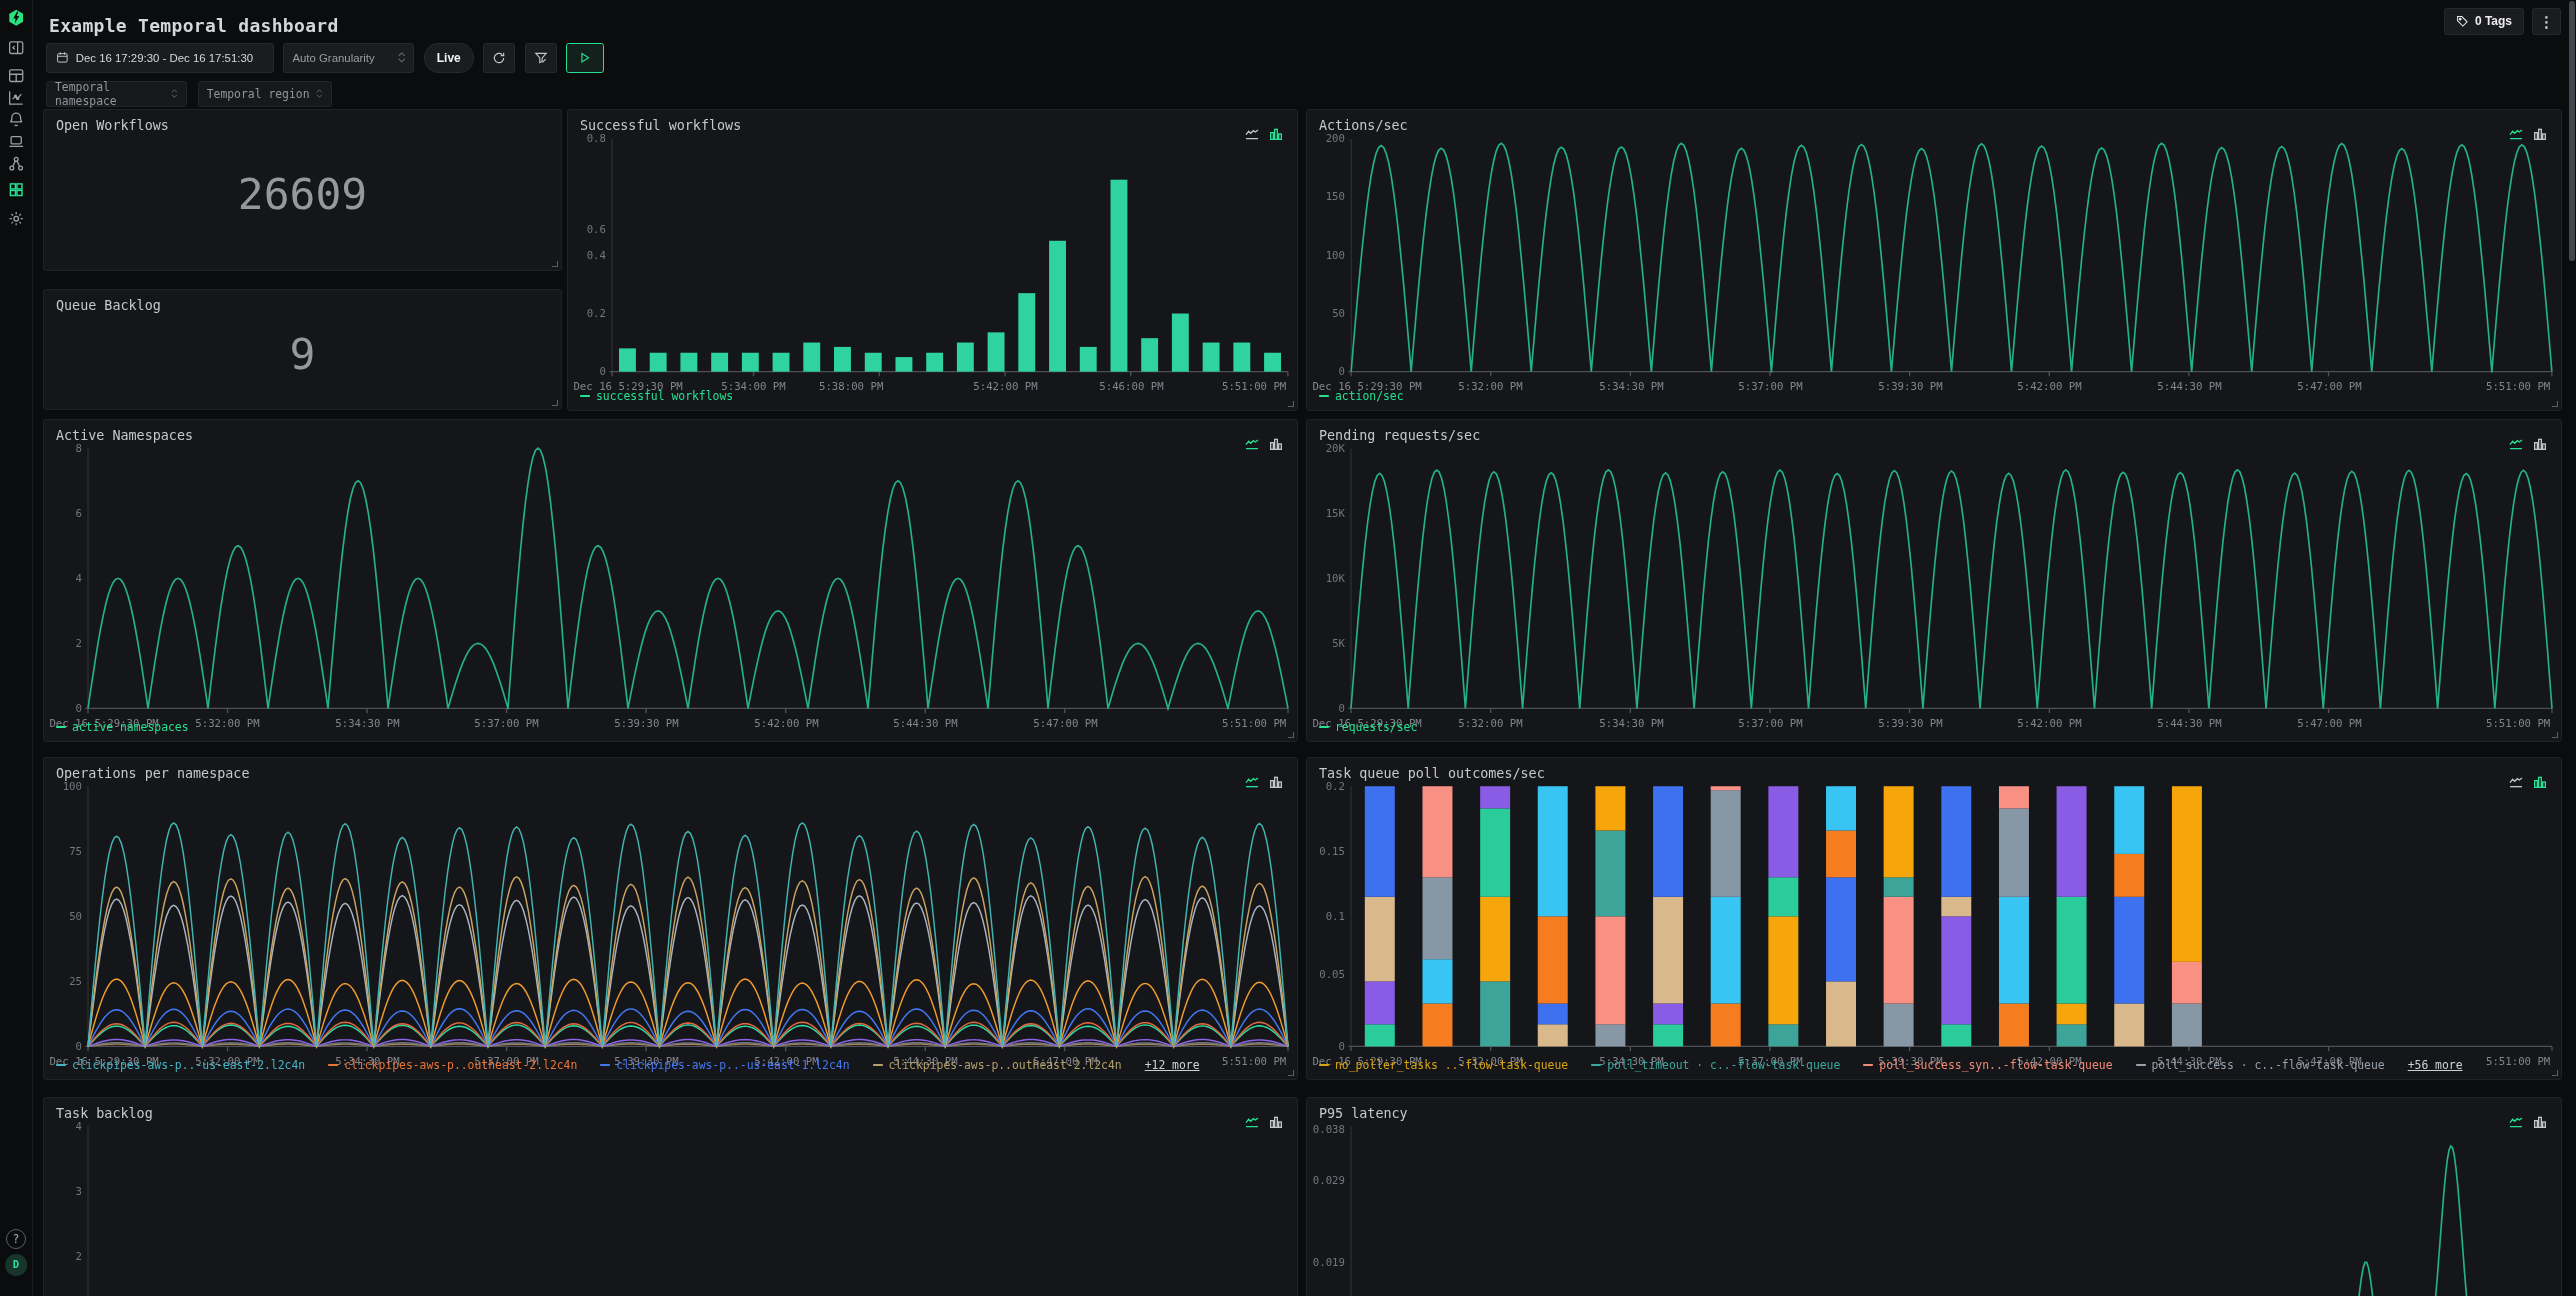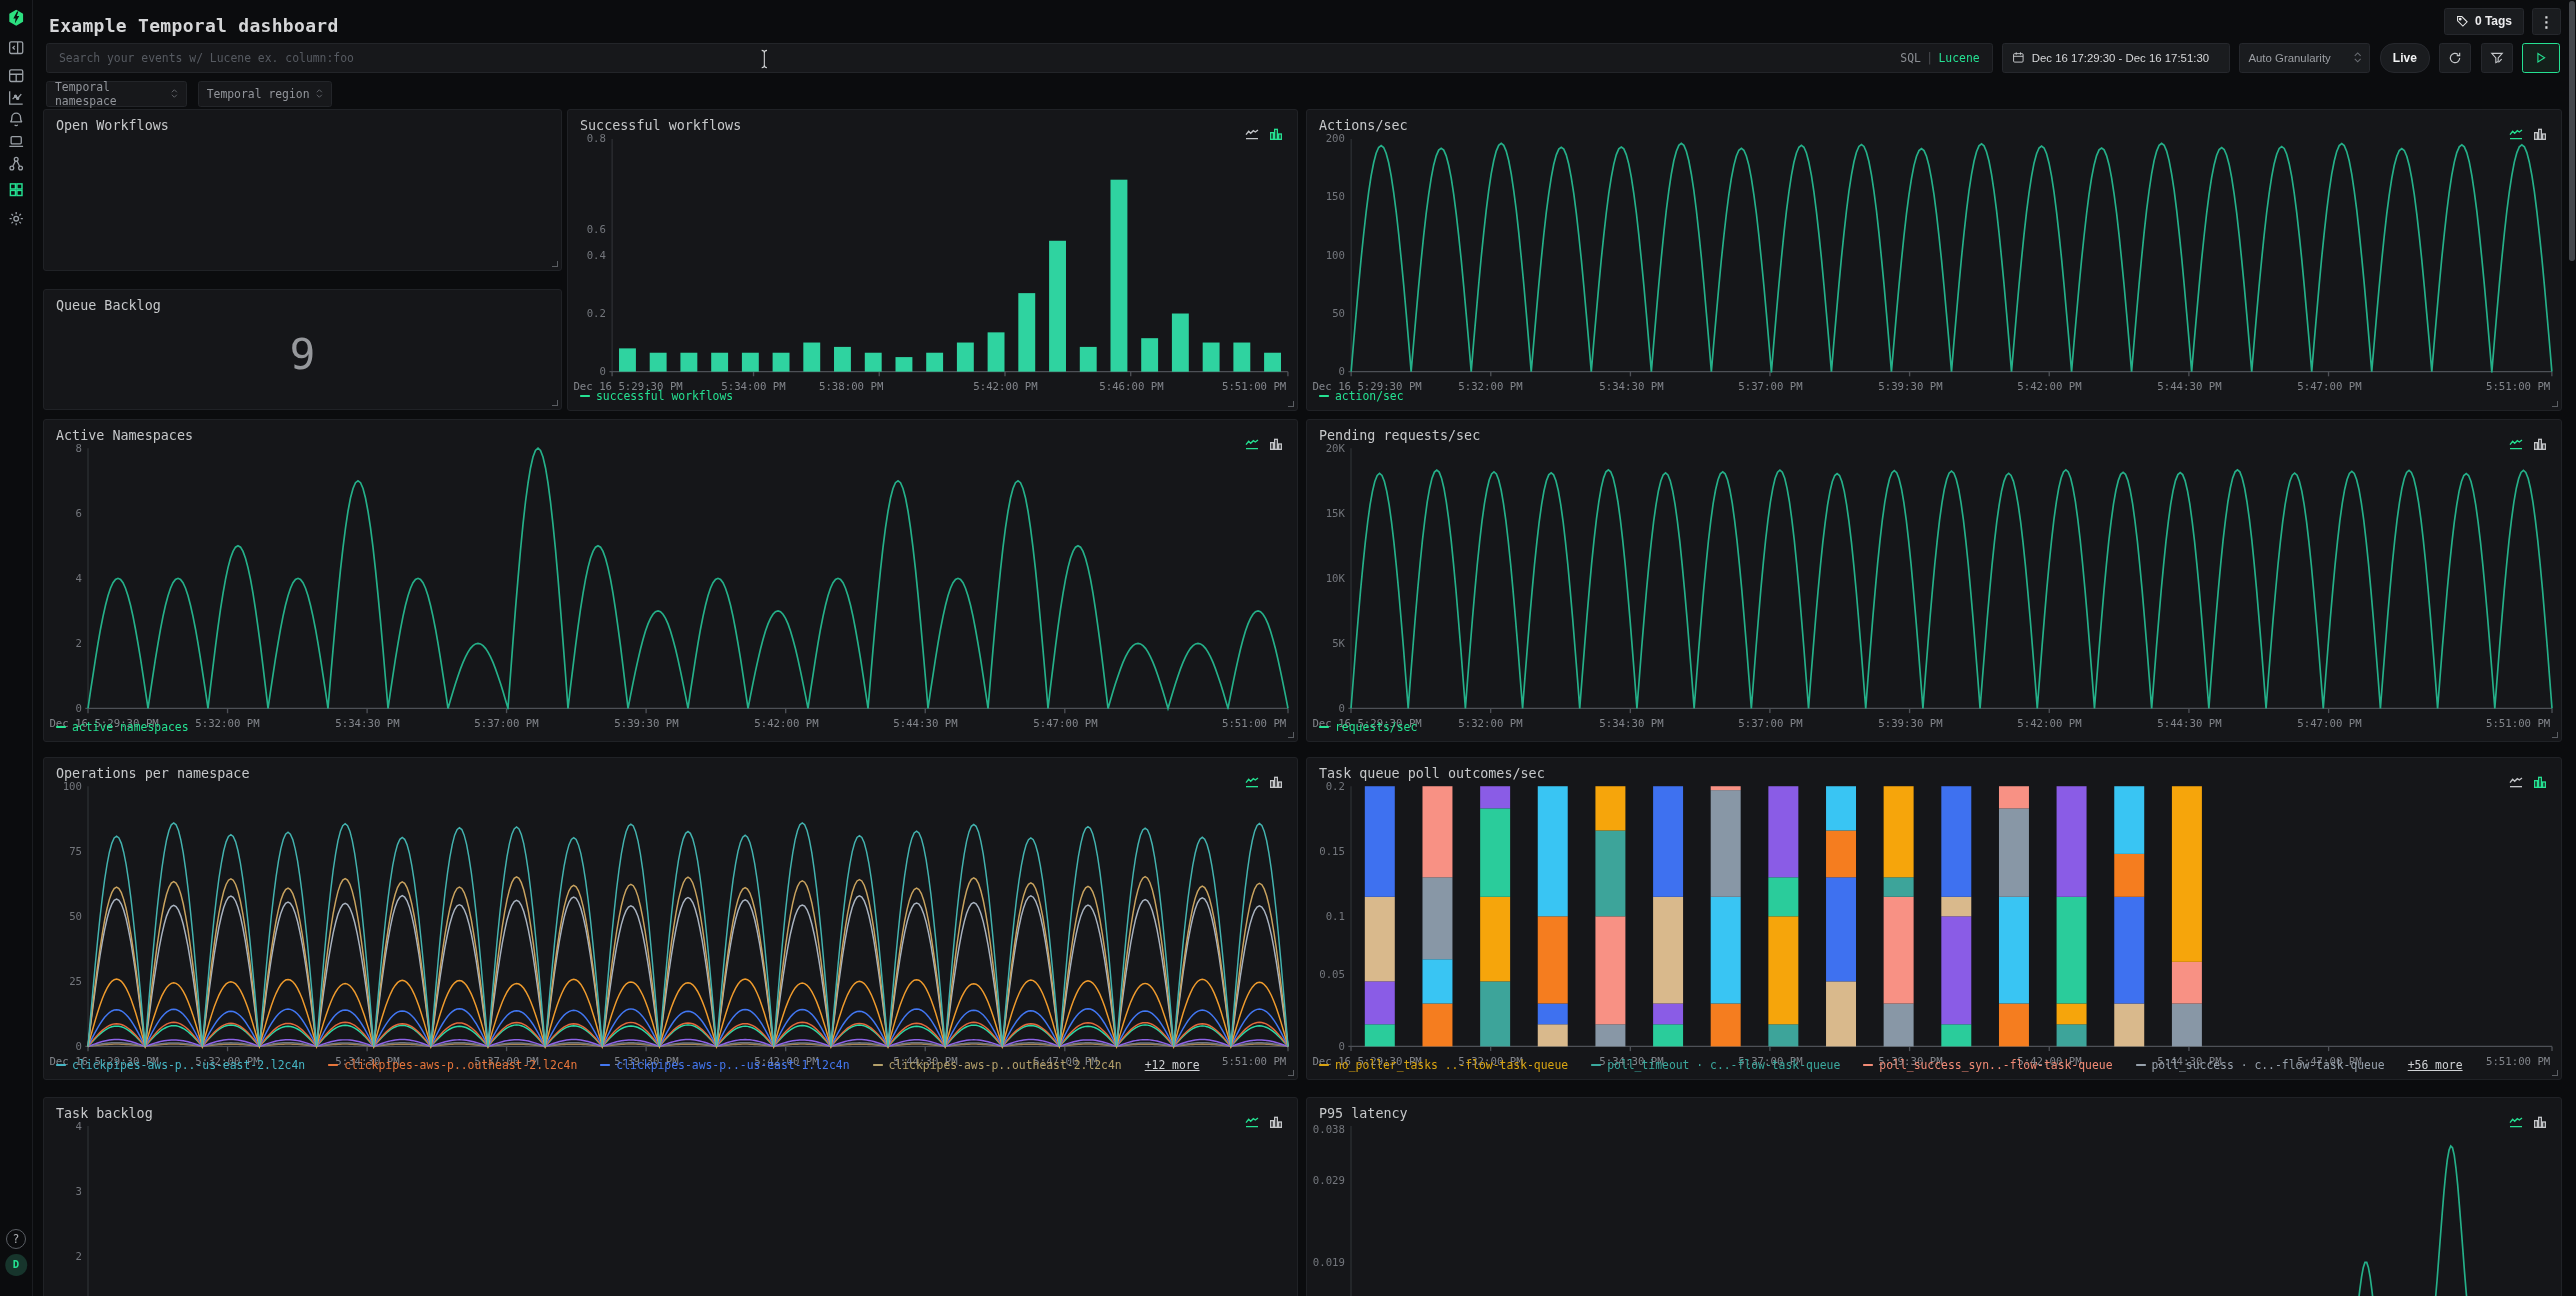--- a/index.html
+++ b/index.html
@@ -148,33 +148,20 @@
     <svg width="12.7" height="12.7" viewBox="0 0 24 24" fill="none" stroke="#e8e9ea" stroke-width="2">
         <path d="M3 3h8l10 10-8 8L3 11V3z"></path>
         <circle cx="8" cy="8" r="1.6" fill="#e8e9ea"></circle>
       </svg>
     <span>0 Tags</span>
   </button>
   <button class="btn kebab-btn">⋮</button>
 </div>
 
 <div class="search-row">
-  <div class="search-box">
-    <span class="search-ph">Search your events w/ Lucene ex. column:foo</span>
-    <span class="ibeam">
-      <svg viewBox="0 0 16 30" fill="none" stroke="#d0d2d4" stroke-width="1.6">
-          <path d="M4 2c3 0 4 1.5 4 4v18c0 2.5-1 4-4 4M12 2c-3 0-4 1.5-4 4v18c0 2.5 1 4 4 4"></path>
-        </svg>
-    </span>
-    <span class="sql-lucene">
-      <span class="sql">SQL</span>
-      <span class="pipe">|</span>
-      <span class="lucene">Lucene</span>
-    </span>
-  </div>
   <button class="btn date-btn">
     <svg width="12.7" height="12.7" viewBox="0 0 24 24" fill="none" stroke="#c8cacd" stroke-width="1.8">
         <rect x="3" y="5" width="18" height="16" rx="2"></rect>
         <line x1="3" y1="10" x2="21" y2="10"></line>
         <line x1="8" y1="2.5" x2="8" y2="7"></line>
         <line x1="16" y1="2.5" x2="16" y2="7"></line>
       </svg>
     <span>Dec 16 17:29:30 - Dec 16 17:51:30</span>
   </button>
   <button class="btn gran-btn">
@@ -230,20 +217,21 @@
         </svg>
       <svg width="6.7" height="4" viewBox="0 0 12 8" fill="none" stroke="currentColor" stroke-width="1.8">
           <path d="M1 1.5 6 6.5 11 1.5"></path>
         </svg>
     </span>
   </div>
 </div>
 
 <div class="panel" id="p0">
   <div class="ptitle">Open Workflows</div>
+  <div class="bigval">26609</div>
   <div class="rsz"></div>
 </div>
 
 <div class="panel" id="p1">
   <div class="ptitle">Queue Backlog</div>
   <div class="bigval">9</div>
   <div class="rsz"></div>
 </div>
 
 <div class="panel" id="p2">

